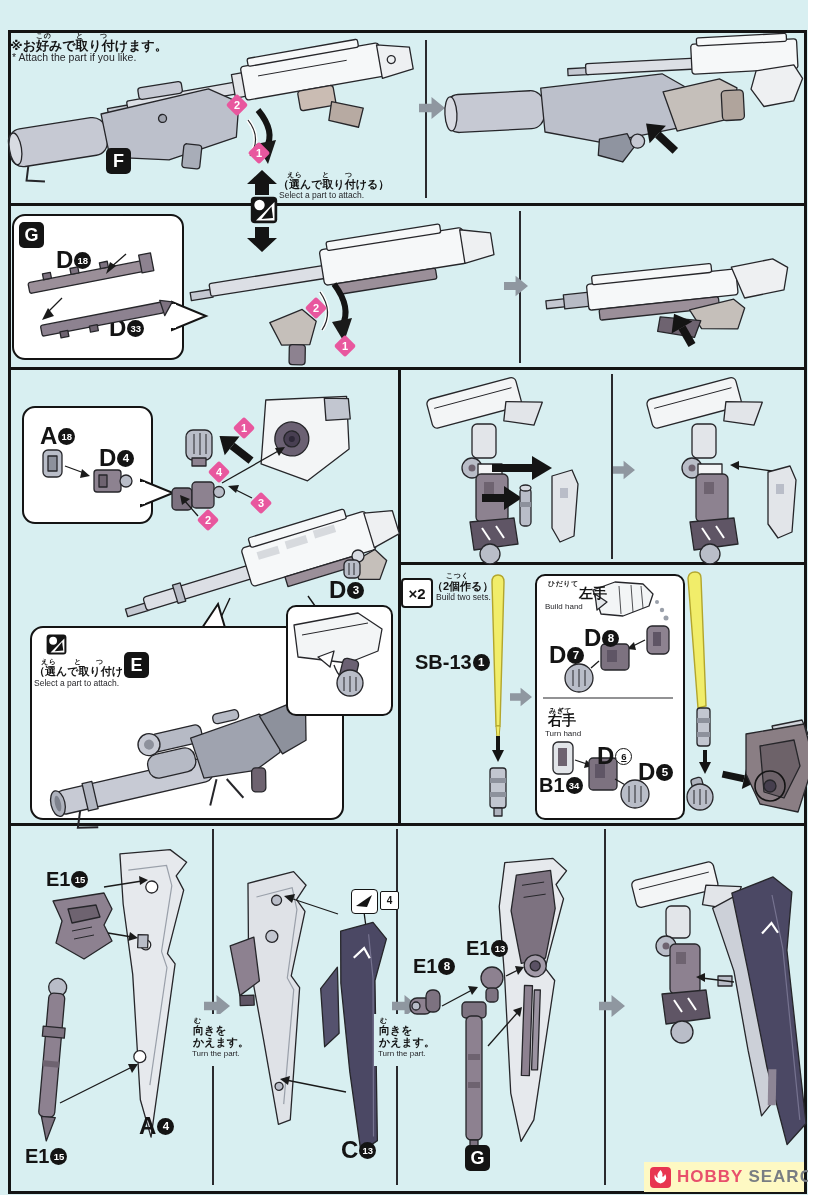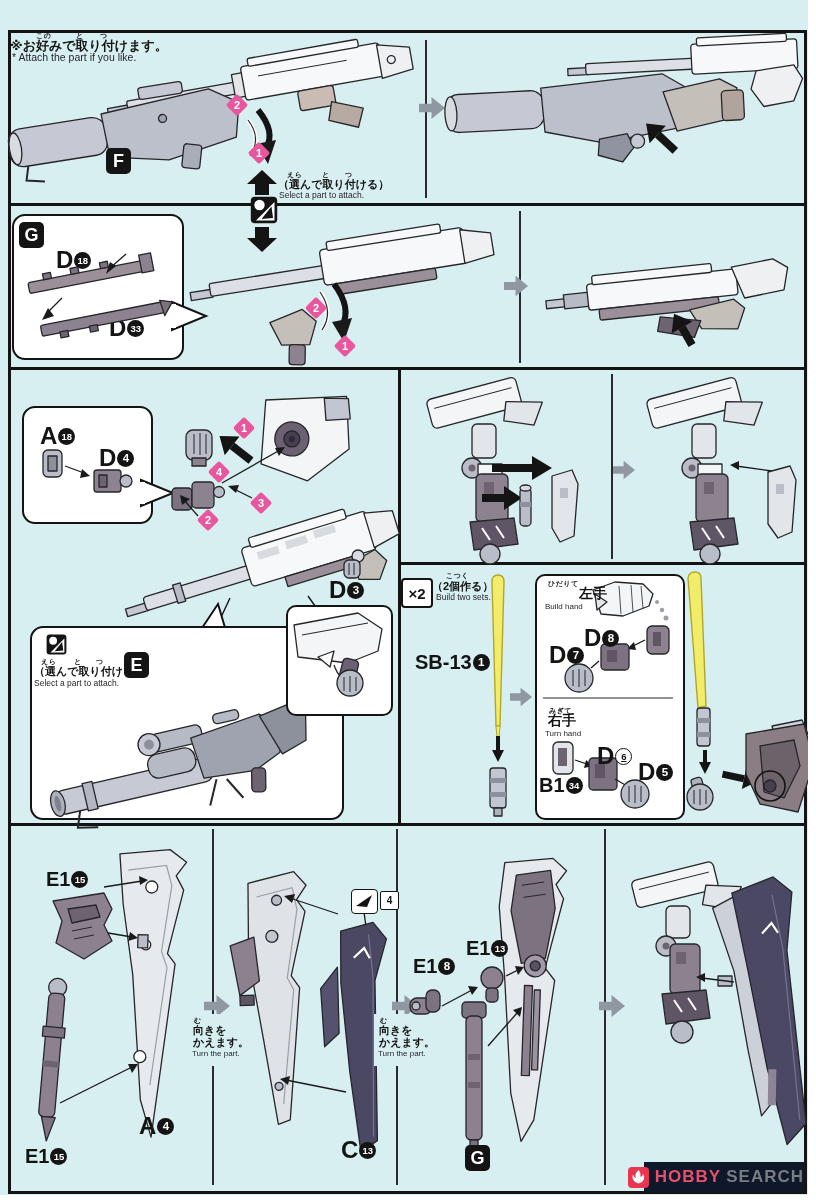--- a/index.html
+++ b/index.html
@@ -26,21 +26,21 @@
   .jp{position:absolute;font-weight:bold;color:#141414;white-space:nowrap;}
   .en{position:absolute;color:#26262a;white-space:nowrap;}
   .furi{position:absolute;font-size:7px;font-weight:bold;color:#141414;white-space:nowrap;letter-spacing:0.5px;}
   .white-strip{position:absolute;background:#ffffff;}
   svg{position:absolute;overflow:visible;}
   svg *{vector-effect:non-scaling-stroke;}
   .o{stroke:#26262a;stroke-width:1.3;stroke-linejoin:round;}
   .th{stroke:#1a1a1a;stroke-width:1.3;fill:none;}
   .hd{fill:#1a1a1a;}
   .sticker-box{position:absolute;background:#fff;border:1.6px solid #141414;border-radius:4px;}
-  .logo-strip{position:absolute;background:#0f172a;display:flex;align-items:center;justify-content:flex-end;}
+  .logo-strip{position:absolute;background:#fef9c3;display:flex;align-items:center;}
   .logo-hobby{font-weight:bold;font-size:17px;color:#e8506c;letter-spacing:1px;}
   .logo-search{font-weight:bold;font-size:17px;color:#787d83;letter-spacing:1px;margin-left:5px;}
 </style>
 </head>
 <body>
 
 <div id="page">
   <div class="paper"></div>
   <div class="box" style="left:8px;top:30px;width:793px;height:1158px;"></div>
 

